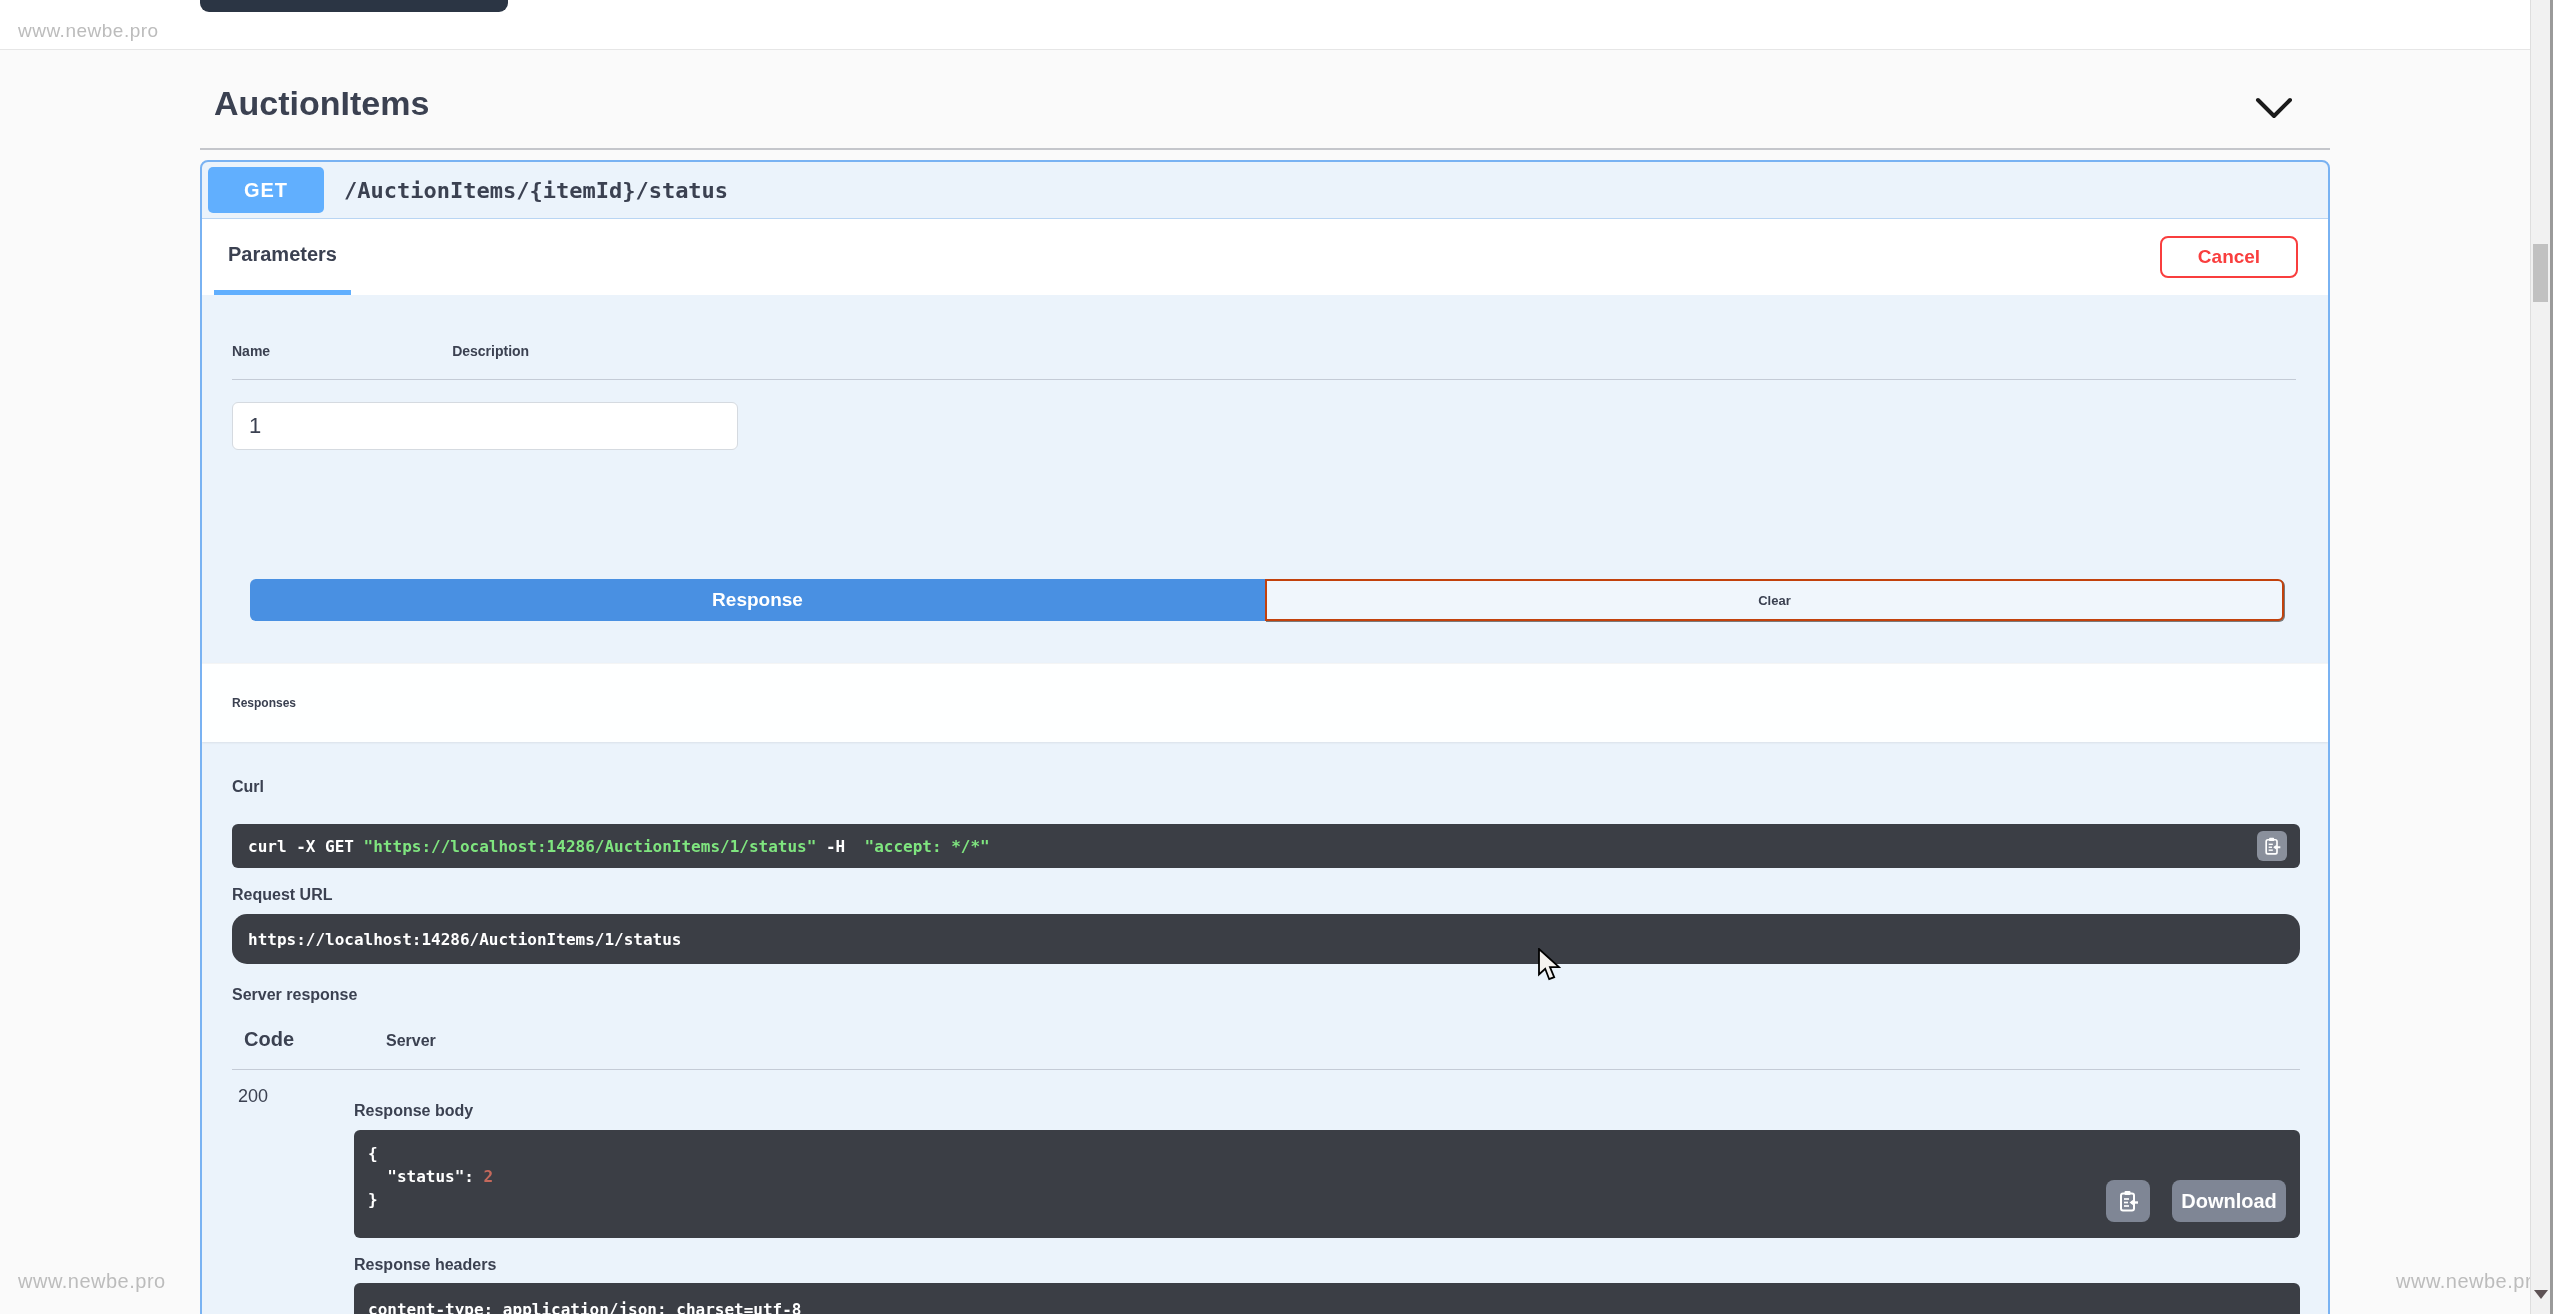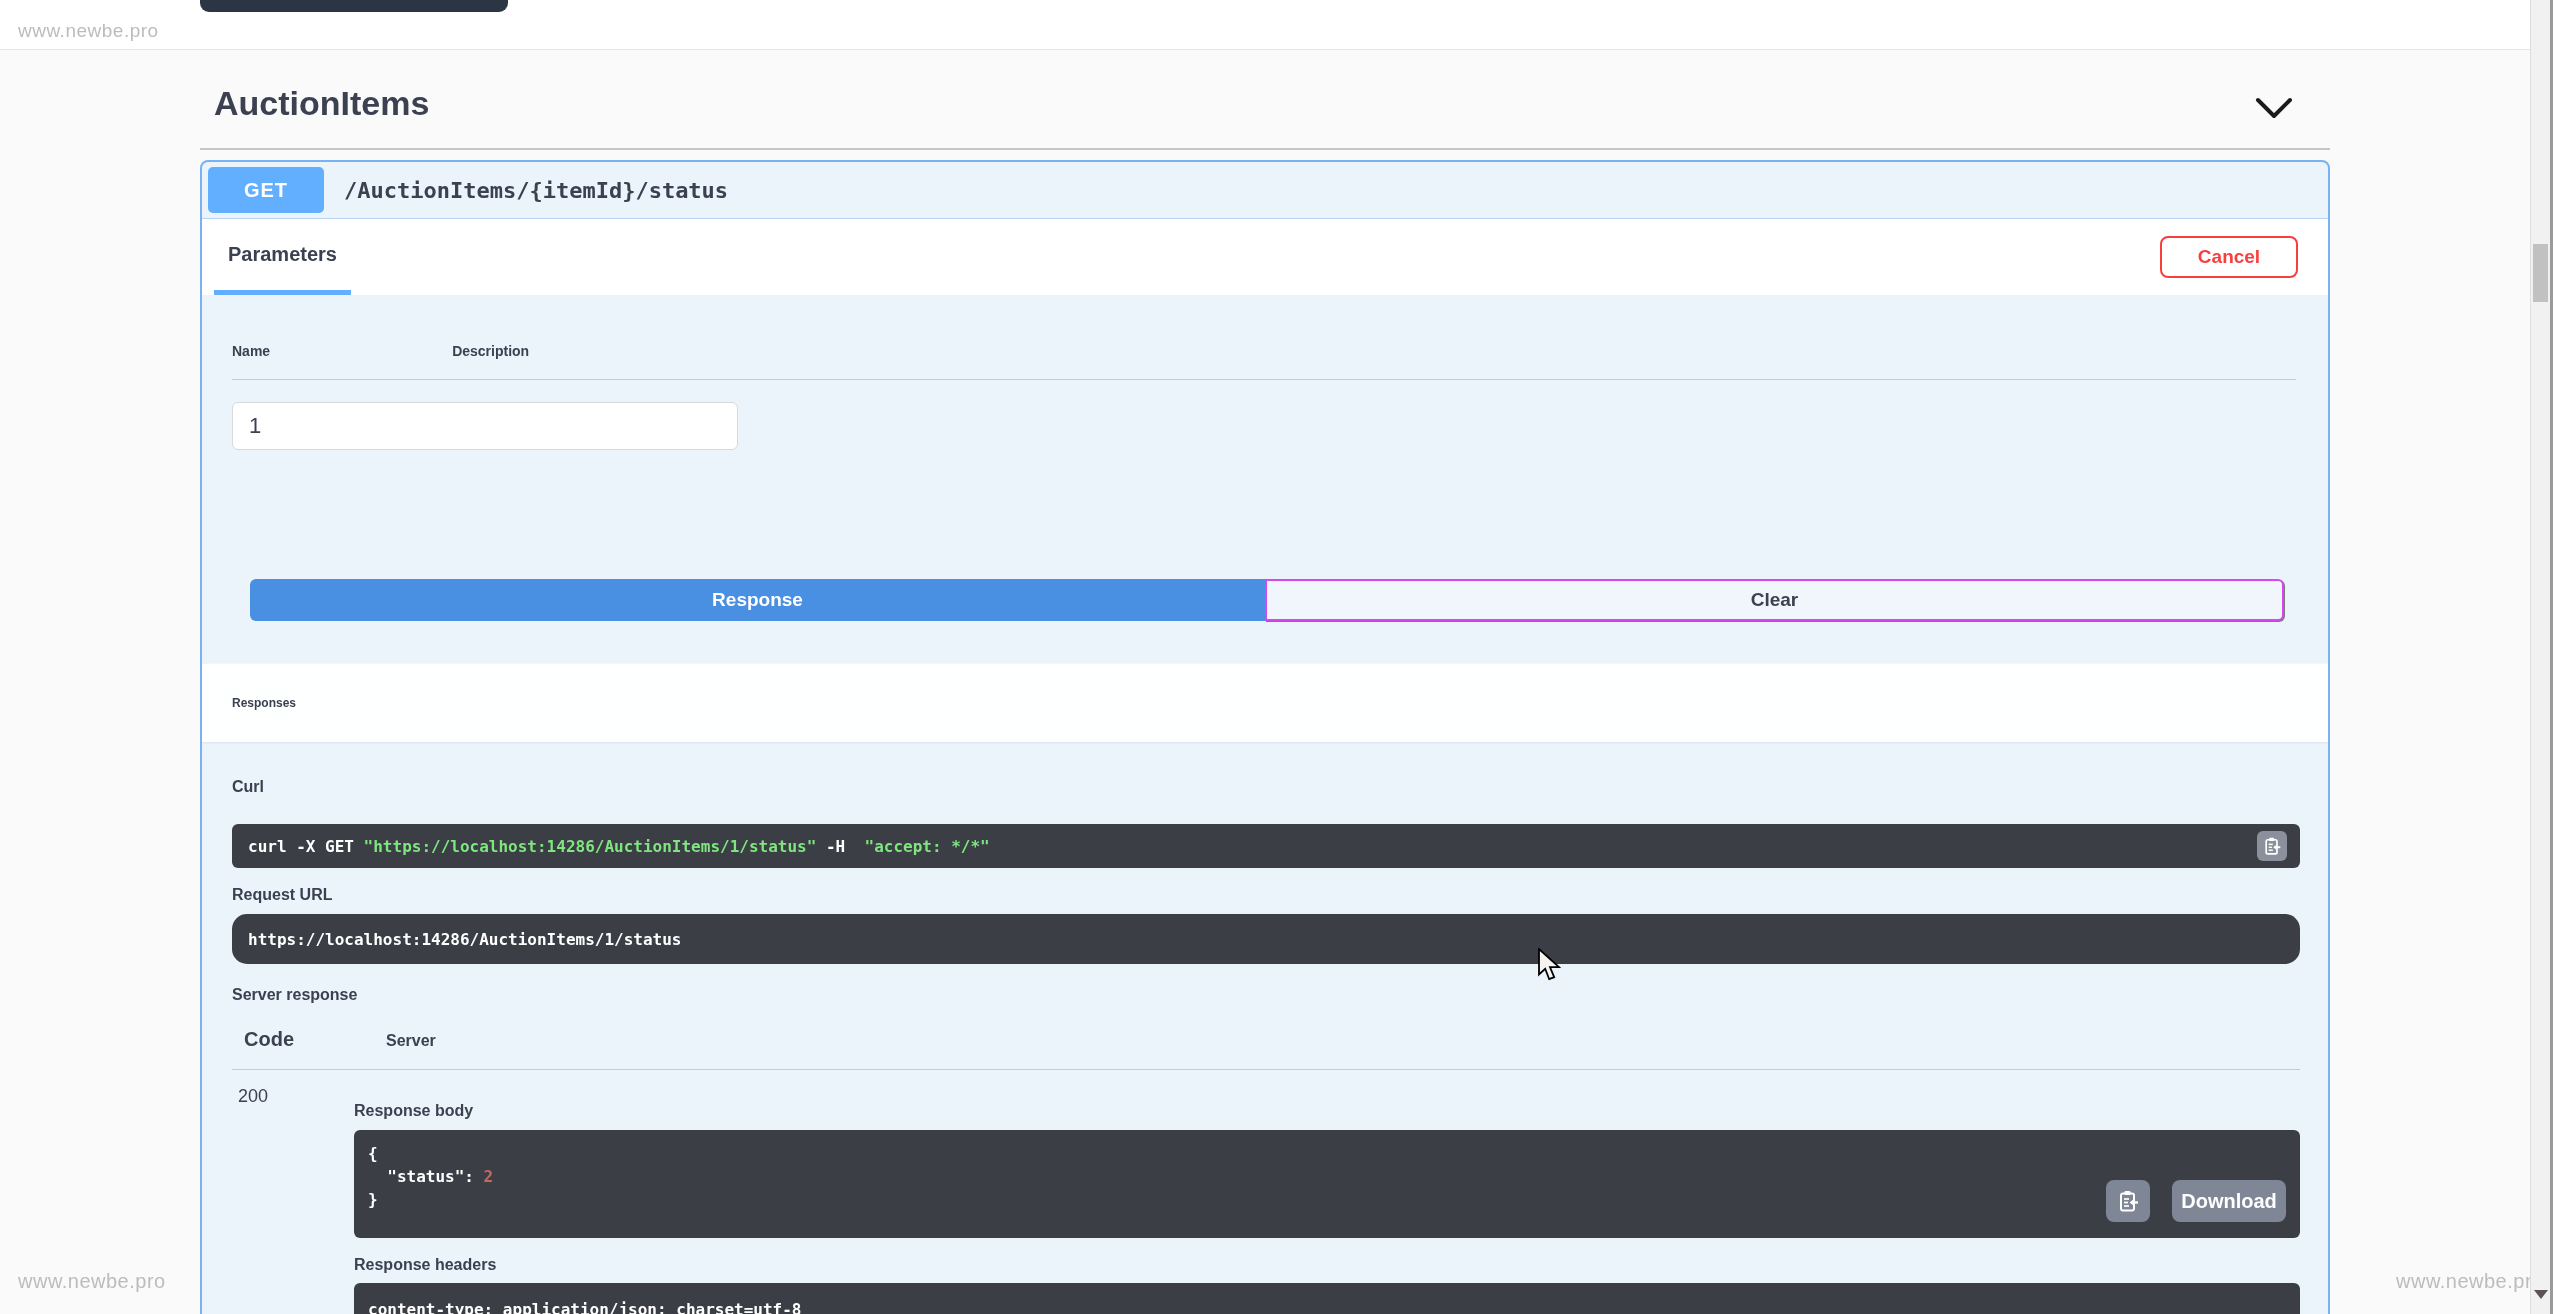--- a/index.html
+++ b/index.html
@@ -47,22 +47,22 @@
   .param-left{width:182px;}
   .param-name{font-size:20px;font-weight:bold;}
   .param-required{color:#f93e3e;font-size:12px;font-weight:bold;vertical-align:8px;margin-left:4px;}
   .param-type{font-size:16px;font-weight:bold;margin-top:16px;}
   .param-in{font-size:16px;font-style:italic;color:#6d6d6d;margin-top:14px;}
   .param-input{margin-top:6px;width:506px;height:48px;box-sizing:border-box;border:1px solid #d5dae0;border-radius:6px;
     font-size:22px;color:#3b4151;padding:0 0 0 16px;background:#fff;font-family:"Liberation Sans",sans-serif;}
 
   .exec-wrap{position:absolute;left:48px;top:417px;width:2034px;height:42px;display:flex;}
   .btn-execute{flex:1;background:#4990e2;border:none;border-radius:6px 0 0 6px;color:#fff;font-size:19px;font-weight:bold;cursor:pointer;}
-  .btn-clear{flex:1;background:#f0f6fc;border:2px solid #d946ef;border-radius:0 6px 6px 0;color:#3b4151;
-    font-size:19px;font-weight:bold;cursor:pointer;box-shadow:1px 1px 0 #7a7a7a;}
+  .btn-clear{flex:1;background:#f0f6fc;border:2px solid #c2410c;border-radius:0 6px 6px 0;color:#3b4151;
+    font-size:13px;font-weight:bold;cursor:pointer;box-shadow:1px 1px 0 #7a7a7a;}
 
   
   .responses-band{position:absolute;left:0;top:501px;width:100%;height:79px;background:rgba(255,255,255,.95);
     display:flex;align-items:center;padding-left:30px;box-sizing:border-box;
     box-shadow:0 1px 2px rgba(0,0,0,.08), inset 0 1px 0 rgba(0,0,0,.04);}
   .responses-title{font-size:12px;font-weight:700;}
   .responses-sec{position:absolute;left:0;top:580px;right:0;bottom:0;padding:36px 28px 0 30px;}
   .sec-label{font-size:16px;font-weight:bold;color:#3b4151;}
   .darkbar{background:#3b3e45;border-radius:6px;position:relative;color:#fff;}
   .curl-bar{margin-top:28px;height:44px;display:flex;align-items:center;padding-left:16px;box-sizing:border-box;

